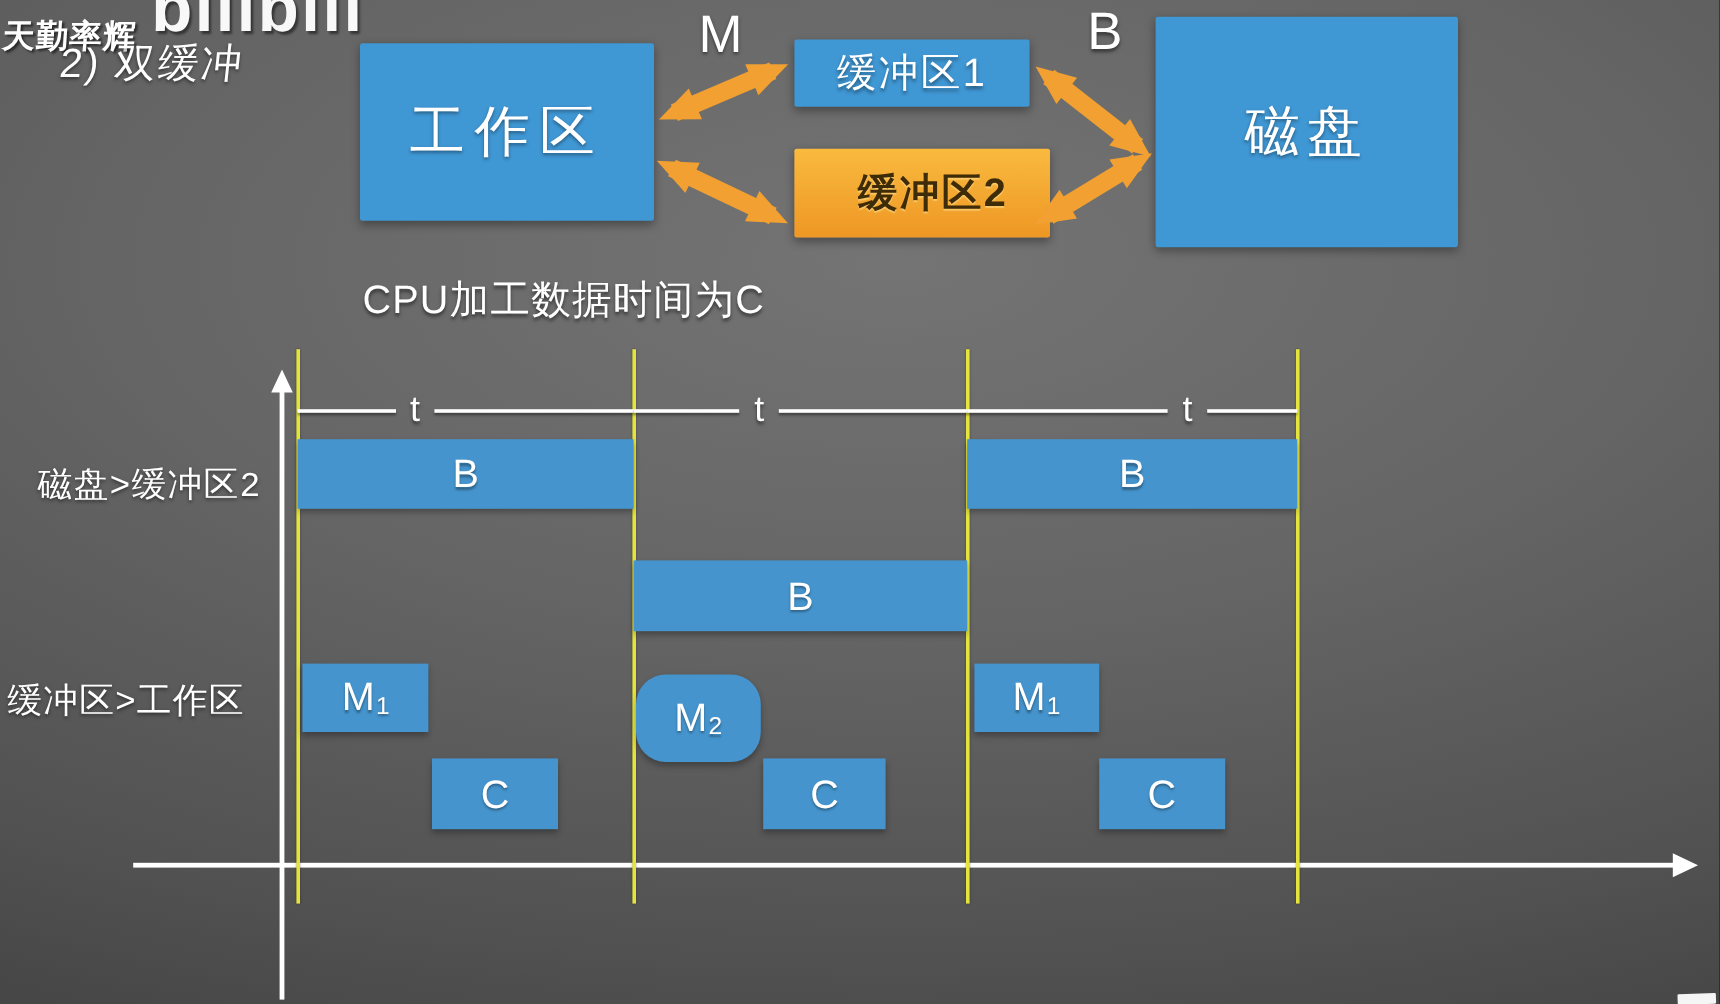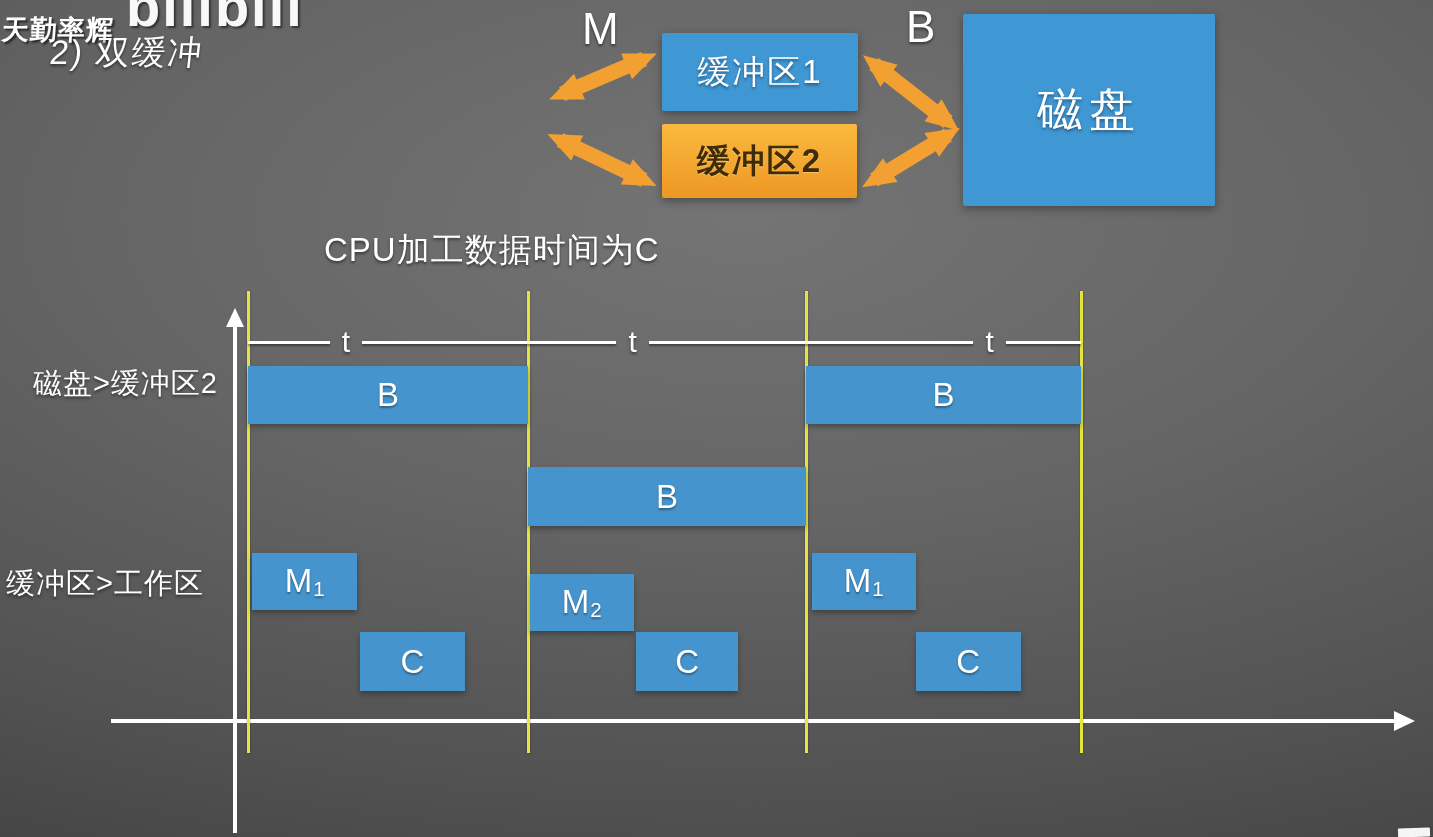--- a/index.html
+++ b/index.html
@@ -14,28 +14,28 @@
   .brand-mark{left:2px;top:12px;font-size:27px;font-weight:bold;letter-spacing:1px;
     transform:skewX(-4deg);text-shadow:2px 2px 2px rgba(0,0,0,0.6);}
   .bili-logo{left:126px;top:-26px;font-size:56px;font-weight:bold;letter-spacing:2px;
     opacity:0.96;text-shadow:2px 2px 2px rgba(0,0,0,0.5);}
   .slide-title{left:50px;top:30px;font-size:34px;transform:skewX(-6deg);letter-spacing:2px;}
   
   .dbox{display:flex;align-items:center;justify-content:center;color:#fff;
     background:#3f97d4;border-radius:2px;box-shadow:0 3px 8px rgba(0,0,0,0.35);
     text-shadow:0 2px 3px rgba(0,0,0,0.4);}
   .box-work{left:300px;top:36px;width:245px;height:148px;font-size:46px;letter-spacing:8px;}
-  .box-buf1{left:662px;top:33px;width:196px;height:78px;font-size:33px;letter-spacing:2px;}
+  .box-buf1{left:662px;top:33px;width:196px;height:56px;font-size:33px;letter-spacing:2px;}
   .box-buf2{left:662px;top:124px;width:195px;height:74px;font-size:33px;font-weight:bold;letter-spacing:2px;
-    background:linear-gradient(180deg,#f9ba3e 0%,#ee9724 100%);color:#3e2b07;text-shadow:0 1px 1px rgba(255,220,140,0.6);}
+    background:linear-gradient(180deg,#f9ba3e 0%,#ee9724 100%);color:#3e2b07;text-shadow:0 1px 1px rgba(255,220,140,0.6);padding-left:18px;}
   .box-disk{left:963px;top:14px;width:252px;height:192px;font-size:46px;letter-spacing:6px;}
   .arrow-label{font-size:44px;}
   .lbl-m{left:582px;top:4px;}
   .lbl-b{left:906px;top:2px;}
-  .subtitle{left:302px;top:228px;font-size:33px;letter-spacing:1px;margin-left:22px;}
+  .subtitle{left:302px;top:228px;font-size:33px;letter-spacing:1px;}
   
   .v-axis{left:233px;top:326px;width:4px;height:507px;background:#fff;}
   .v-axis-head{left:226px;top:308px;width:0;height:0;border-left:9px solid transparent;
     border-right:9px solid transparent;border-bottom:19px solid #fff;}
   .h-axis{left:111px;top:719px;width:1286px;height:4px;background:#fff;}
   .h-axis-head{left:1394px;top:711px;width:0;height:0;border-top:10px solid transparent;
     border-bottom:10px solid transparent;border-left:21px solid #fff;}
   .grid-line{width:3px;background:#e4e43c;box-shadow:0 0 2px rgba(0,0,0,0.4);}
   .t-marker{display:flex;align-items:center;height:28px;}
   .t-marker .seg{height:3px;background:#fff;box-shadow:0 2px 2px rgba(0,0,0,0.4);}
@@ -51,20 +51,21 @@
 </style>
 </head>
 <body>
 
 <div class="stage">
 
   <div class="abs wtext brand-mark">天勤率辉</div>
   <div class="abs wtext bili-logo">bilibili</div>
   <div class="abs wtext slide-title">2) 双缓冲</div>
 
+  <div class="abs dbox box-work">工作区</div>
   <div class="abs dbox box-buf1">缓冲区1</div>
   <div class="abs dbox box-buf2">缓冲区2</div>
   <div class="abs dbox box-disk">磁盘</div>
   <div class="abs wtext arrow-label lbl-m">M</div>
   <div class="abs wtext arrow-label lbl-b">B</div>
 
   <svg class="abs arrows" width="1433" height="837" viewBox="0 0 1433 837">
     <defs>
       <marker id="ahEnd" markerUnits="userSpaceOnUse" markerWidth="36" markerHeight="32" refX="20" refY="15" orient="auto">
         <path d="M1,1 L34,15 L1,29 z" fill="#f1a031"></path>
@@ -101,35 +102,35 @@
       <div class="abs t-marker" style="left: 528px; top: 328px; width: 278px;">
         <div class="seg" style="flex: 0.36 1 0%;"></div>
         <div class="t-label">t</div>
         <div class="seg" style="flex: 0.64 1 0%;"></div>
       </div>
       <div class="abs t-marker" style="left: 806px; top: 328px; width: 275px;">
         <div class="seg" style="flex: 0.69 1 0%;"></div>
         <div class="t-label">t</div>
         <div class="seg" style="flex: 0.31 1 0%;"></div>
       </div>
-      <div class="abs wtext row-label" style="left: 2px; top: 364px; width: 216px;">磁盘&gt;缓冲区2</div>
+      <div class="abs wtext row-label" style="left: 2px; top: 384px; width: 216px; font-family: Liberation Mono, monospace;">磁盘&gt;缓冲区2</div>
       <div class="abs gantt-bar" style="left: 248px; top: 366px; width: 280px; height: 58px;">
         <span>B</span>
       </div>
       <div class="abs gantt-bar" style="left: 806px; top: 366px; width: 275px; height: 58px;">
         <span>B</span>
       </div>
       <div class="abs gantt-bar" style="left: 528px; top: 467px; width: 278px; height: 59px;">
         <span>B</span>
       </div>
       <div class="abs wtext row-label" style="left: -18px; top: 564px; width: 222px;">缓冲区&gt;工作区</div>
       <div class="abs gantt-bar" style="left: 252.2px; top: 553px; width: 105px; height: 57px;">
         <span>M<sub>1</sub></span>
       </div>
-      <div class="abs gantt-bar" style="left: 529.946px; top: 574px; width: 103.694px; height: 57px;">
+      <div class="abs gantt-bar" style="left: 529.946px; top: 562px; width: 103.694px; height: 73px; border-radius: 25px;">
         <span>M<sub>2</sub></span>
       </div>
       <div class="abs gantt-bar" style="left: 811.5px; top: 553px; width: 104.5px; height: 57px;">
         <span>M<sub>1</sub></span>
       </div>
       <div class="abs gantt-bar" style="left: 360px; top: 632px; width: 105px; height: 59px;">
         <span>C</span>
       </div>
       <div class="abs gantt-bar" style="left: 636.42px; top: 632px; width: 101.47px; height: 59px;">
         <span>C</span>

